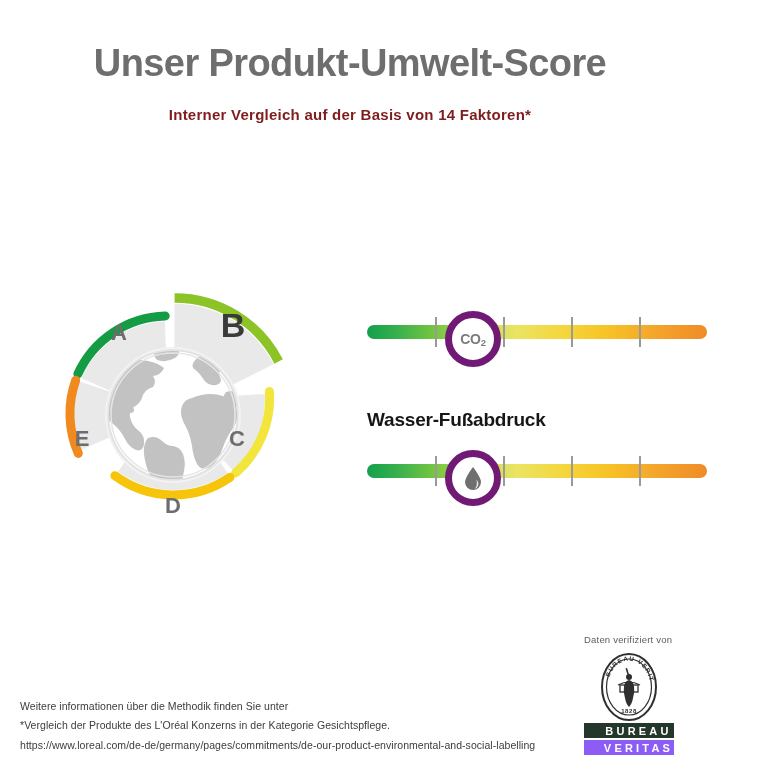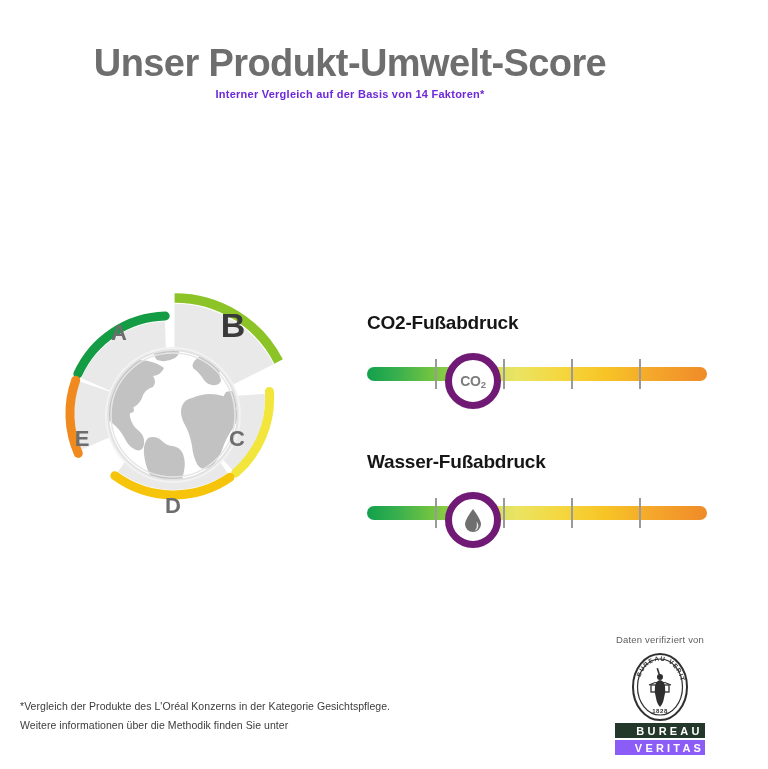--- a/index.html
+++ b/index.html
@@ -26,25 +26,25 @@
   #page-title {
     font-size: 38px;
     font-weight: bold;
     color: #6e6e6e;
     letter-spacing: -0.6px;
     line-height: 1.05;
     margin: 0;
     font-family: "Liberation Sans", sans-serif;
   }
   #page-subtitle {
-    font-size: 11px;
-    font-weight: bold;
-    color: #6d28d9;
+    font-size: 15px;
+    font-weight: bold;
+    color: #7f1d1d;
     letter-spacing: 0.25px;
-    margin-top: 4px;
+    margin-top: 22px;
   }
 
   
   #score-wheel {
     position: absolute;
     left: 40px;
     top: 232px;
     width: 280px;
     height: 290px;
   }
@@ -137,21 +137,21 @@
     position: relative;
     top: 2px;
   }
 
   
   #verification {
     position: absolute;
     right: 32px;
     top: 634px;
     width: 152px;
-    text-align: center;
+    text-align: left;
   }
   #verified-by-label {
     font-size: 9.5px;
     color: #5d5d5d;
     letter-spacing: 0.2px;
     margin-bottom: 7px;
   }
   #bv-logo {
     display: inline-block;
     width: 90px;
@@ -267,21 +267,20 @@
     <text class="wheel-letter selected" x="193" y="93">B</text>
     <text class="wheel-letter" x="197" y="206" font-size="22">C</text>
     <text class="wheel-letter" x="133" y="273" font-size="22">D</text>
     <text class="wheel-letter" x="42" y="206" font-size="22">E</text>
   </svg>
 </div>
 
 <div id="footprints">
 
   <div class="fp-block">
-    <div class="fp-label">CO2-Fußabdruck</div>
     <div class="fp-scale">
       <div class="fp-bar"></div>
       <div class="fp-tick" style="left:68px"></div>
       <div class="fp-tick" style="left:136px"></div>
       <div class="fp-tick" style="left:204px"></div>
       <div class="fp-tick" style="left:272px"></div>
       <div class="fp-marker" style="left:99px">
         <span class="co2-text"><span>CO</span><sub>2</sub></span>
       </div>
     </div>
@@ -326,15 +325,16 @@
         <path d="M 18 33 q 11 -6 22 0" fill="none" stroke="#2f2f2f" stroke-width="1.2"></path>
       </g>
       <text x="29" y="61" font-size="6" font-weight="bold" fill="#2f2f2f" text-anchor="middle" font-family="'Liberation Sans', sans-serif" letter-spacing="0.6">1828</text>
     </svg>
     <div class="bv-word bureau">BUREAU</div>
     <div class="bv-word veritas">VERITAS</div>
   </div>
 </div>
 
 <div id="footnote">
+  <div>Weitere informationen über die Methodik finden Sie unter</div>
   <div>*Vergleich der Produkte des L'Oréal Konzerns in der Kategorie Gesichtspflege.</div>
-  <div>Weitere informationen über die Methodik finden Sie unter</div>
+  <div>https://www.loreal.com/de-de/germany/pages/commitments/de-our-product-environmental-and-social-labelling</div>
 </div>
 
 </body></html>

